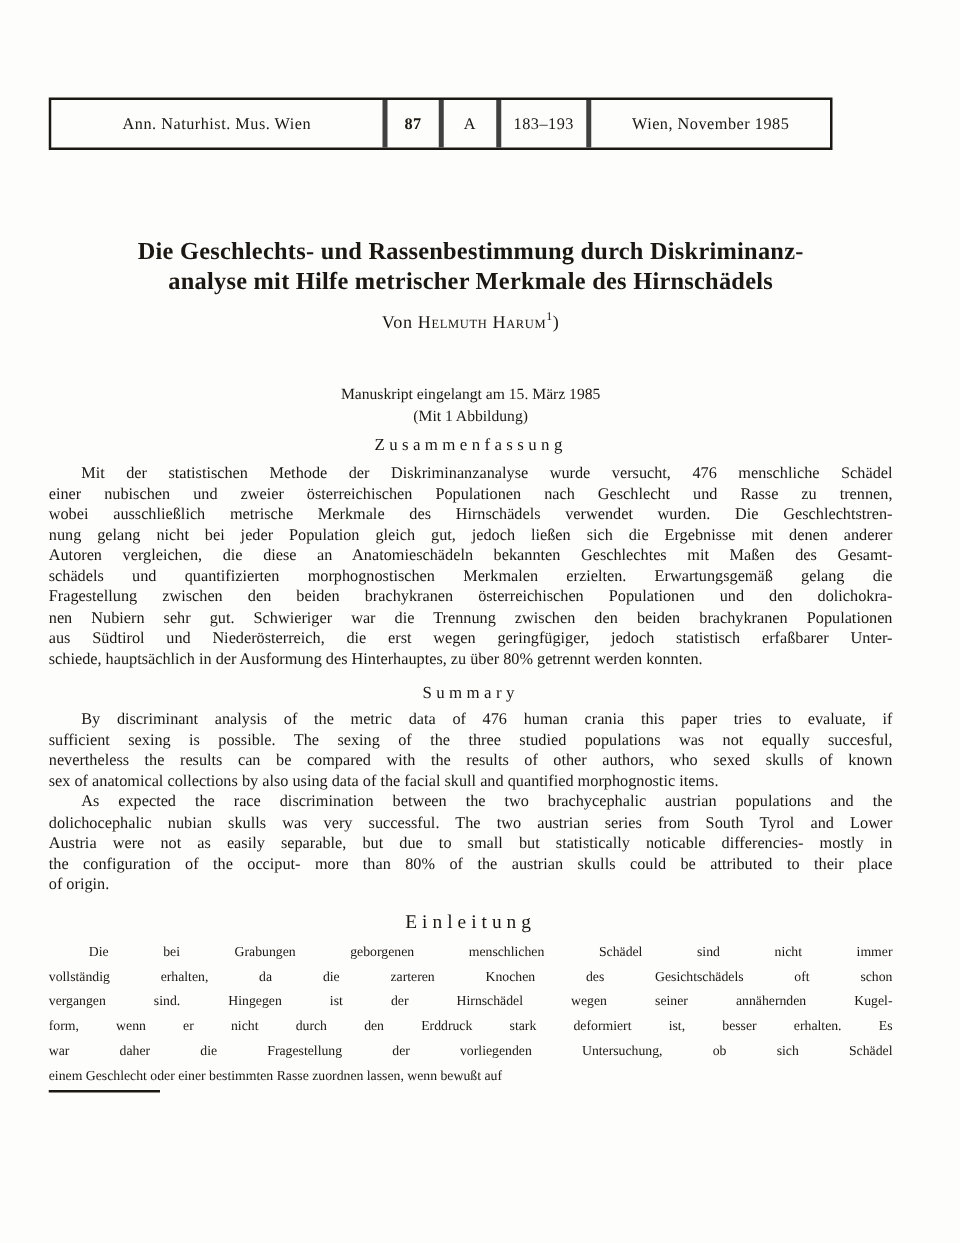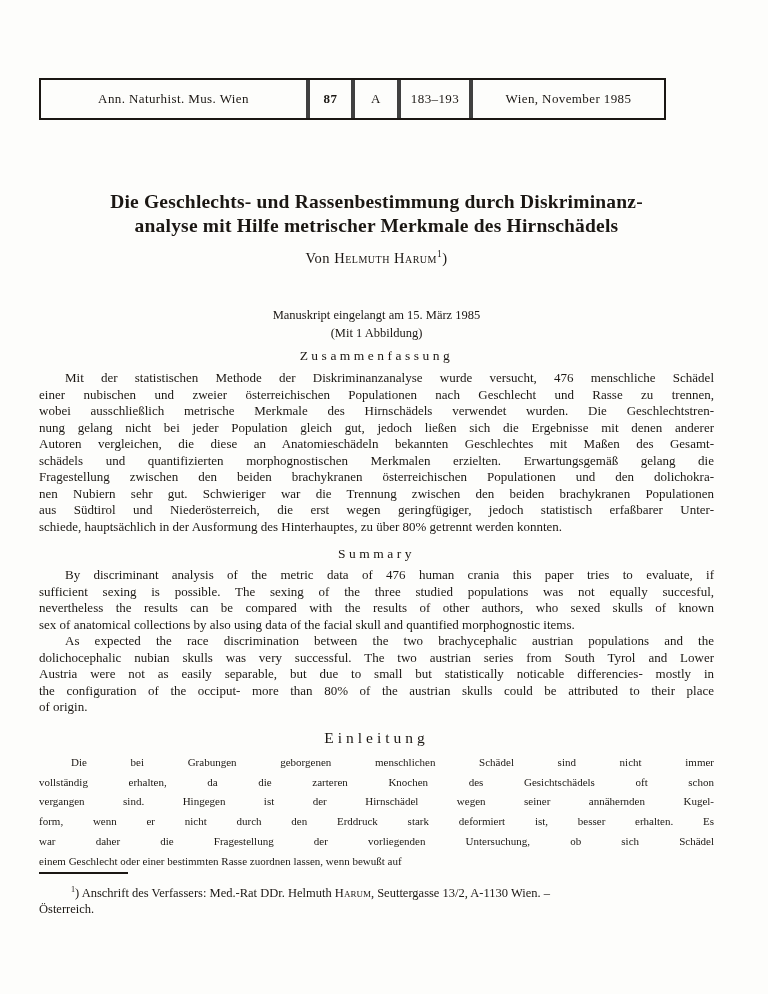--- a/index.html
+++ b/index.html
@@ -140,18 +140,14 @@
       <div class="ln first">Die bei Grabungen geborgenen menschlichen Schädel sind nicht immer</div>
       <div class="ln">vollständig erhalten, da die zarteren Knochen des Gesichtschädels oft schon</div>
       <div class="ln">vergangen sind. Hingegen ist der Hirnschädel wegen seiner annähernden Kugel-</div>
       <div class="ln">form, wenn er nicht durch den Erddruck stark deformiert ist, besser erhalten. Es</div>
       <div class="ln">war daher die Fragestellung der vorliegenden Untersuchung, ob sich Schädel</div>
       <div class="ln last">einem Geschlecht oder einer bestimmten Rasse zuordnen lassen, wenn bewußt auf</div>
     </div>
 
   <div class="fn-rule"></div>
 
-  <div class="blk footnote">
-    <div class="fn-line1"><sup>1</sup><span>)  Anschrift des Verfassers: Med.-Rat DDr. Helmuth </span><span class="sc">Harum</span><span>, Seuttergasse 13/2, A-1130 Wien. –</span></div>
-    <div class="fn-line2">Österreich.</div>
-  </div>
 
 </div>
 
 </body></html>

